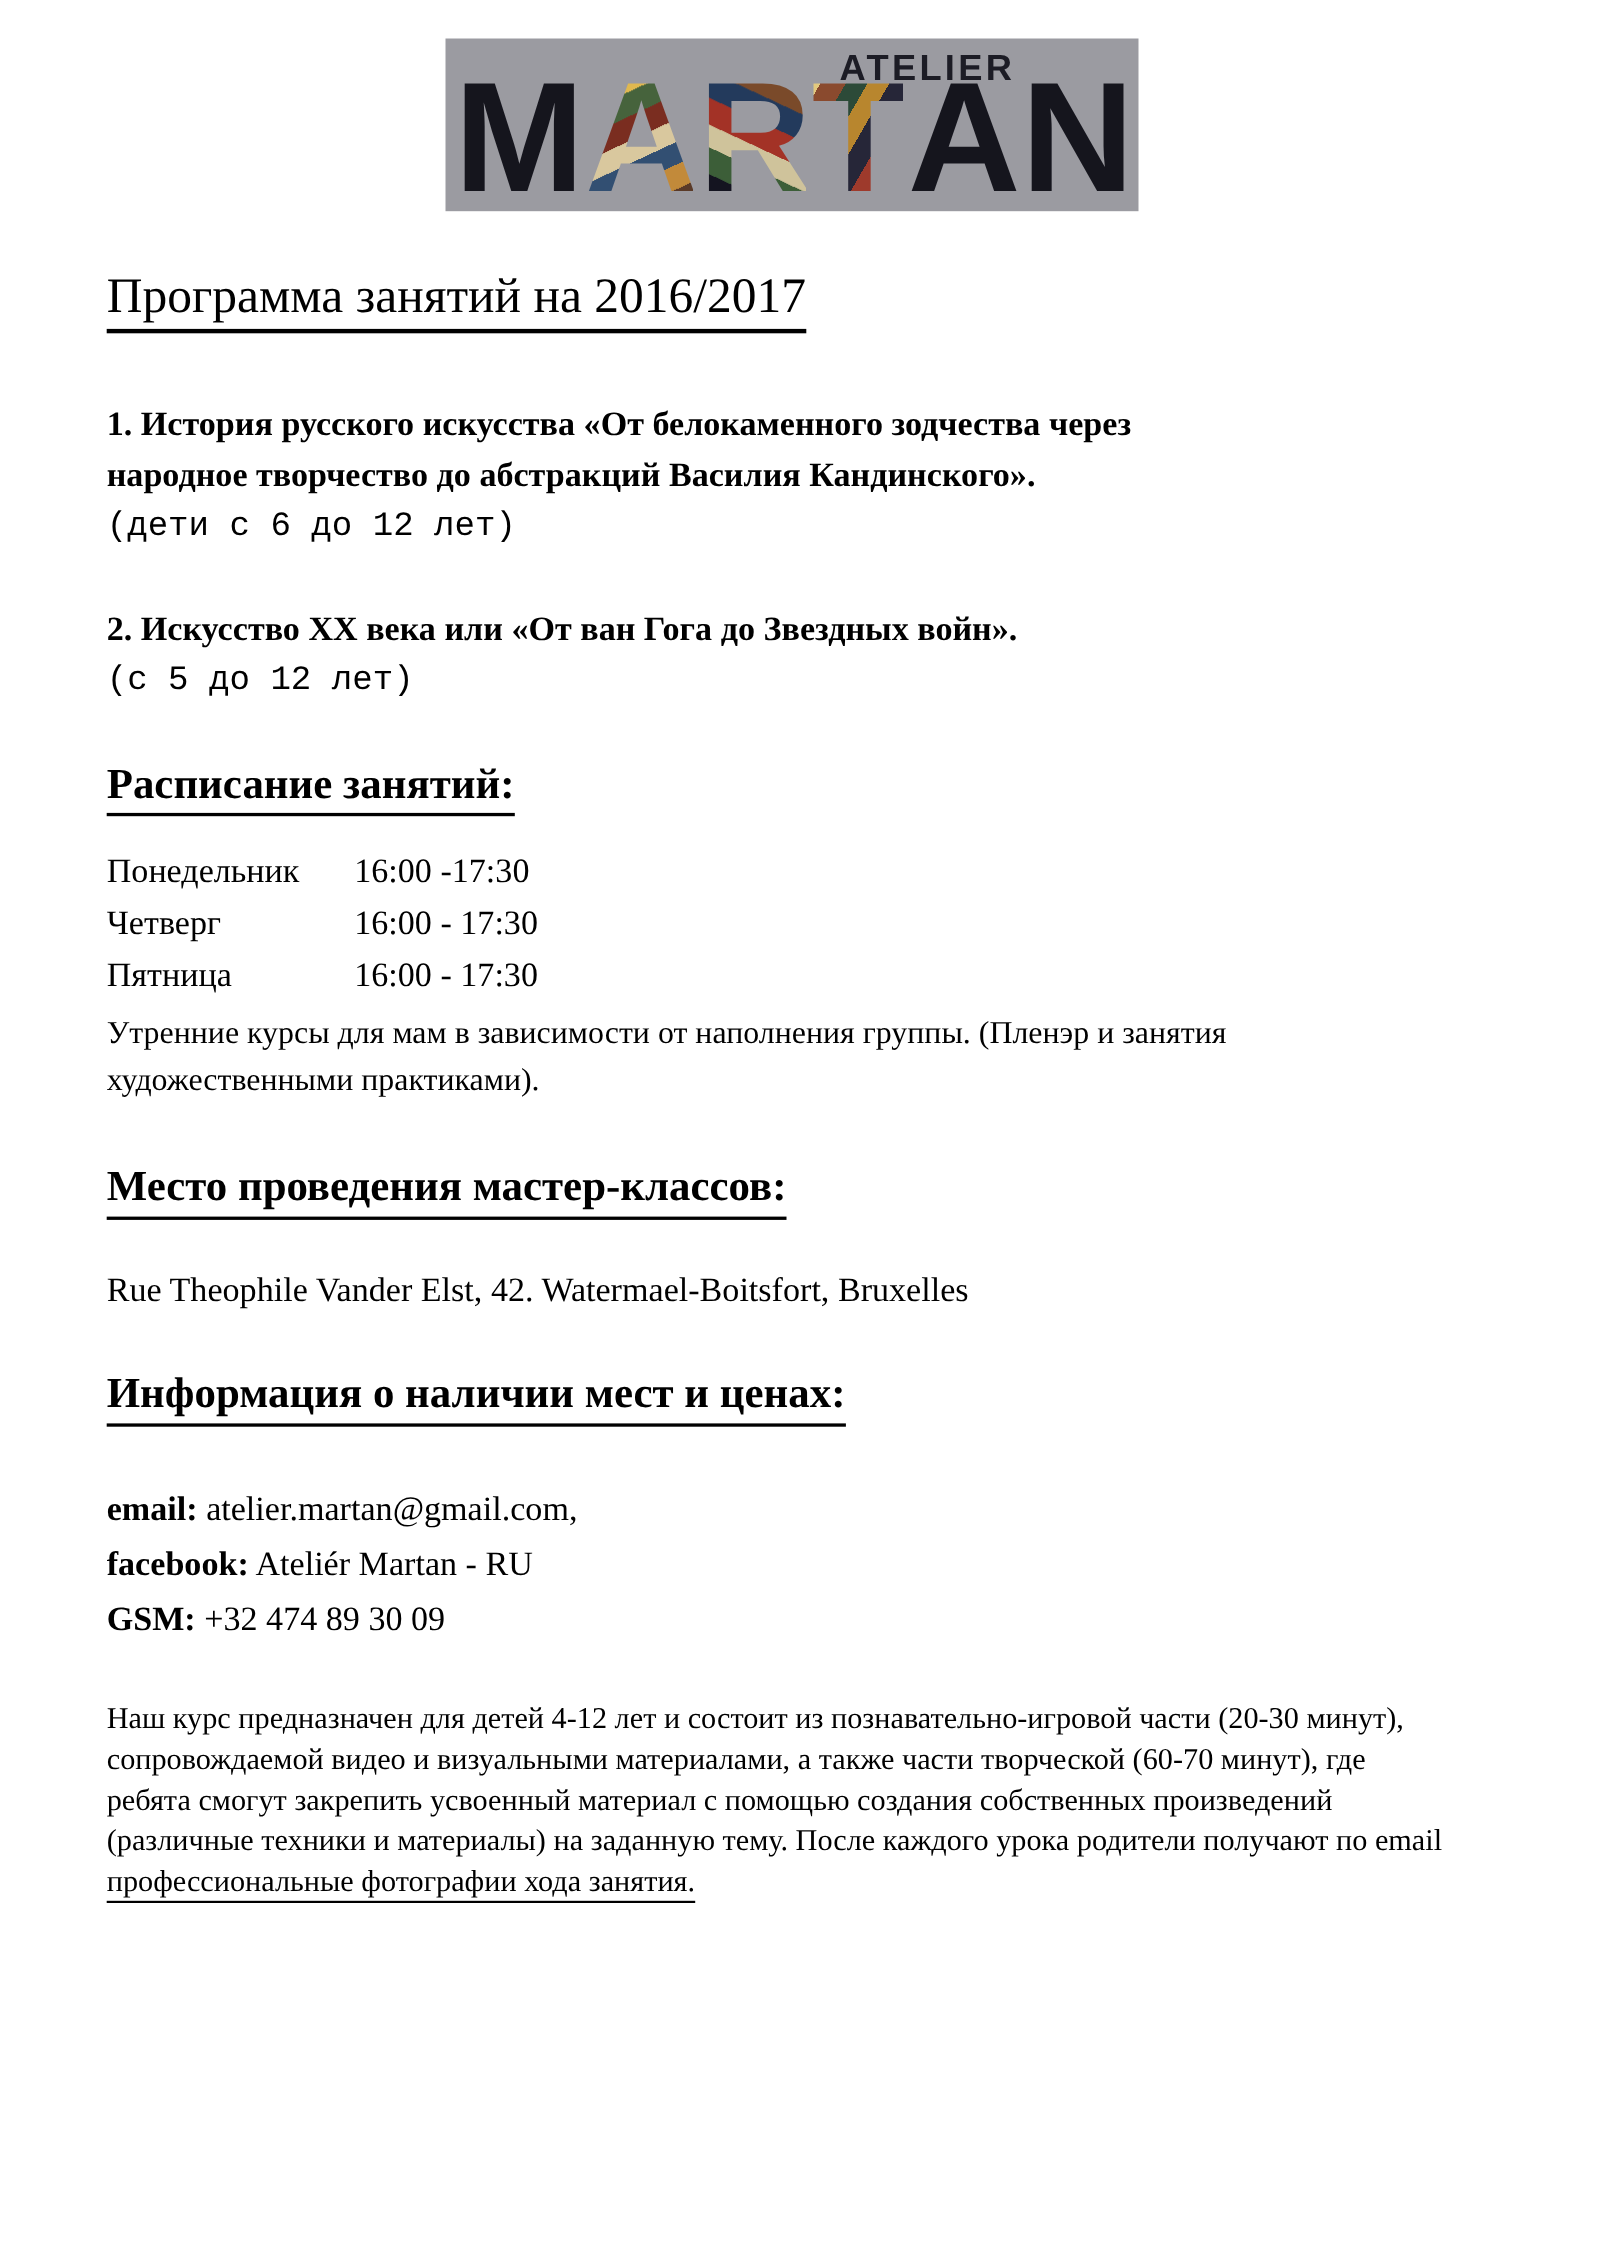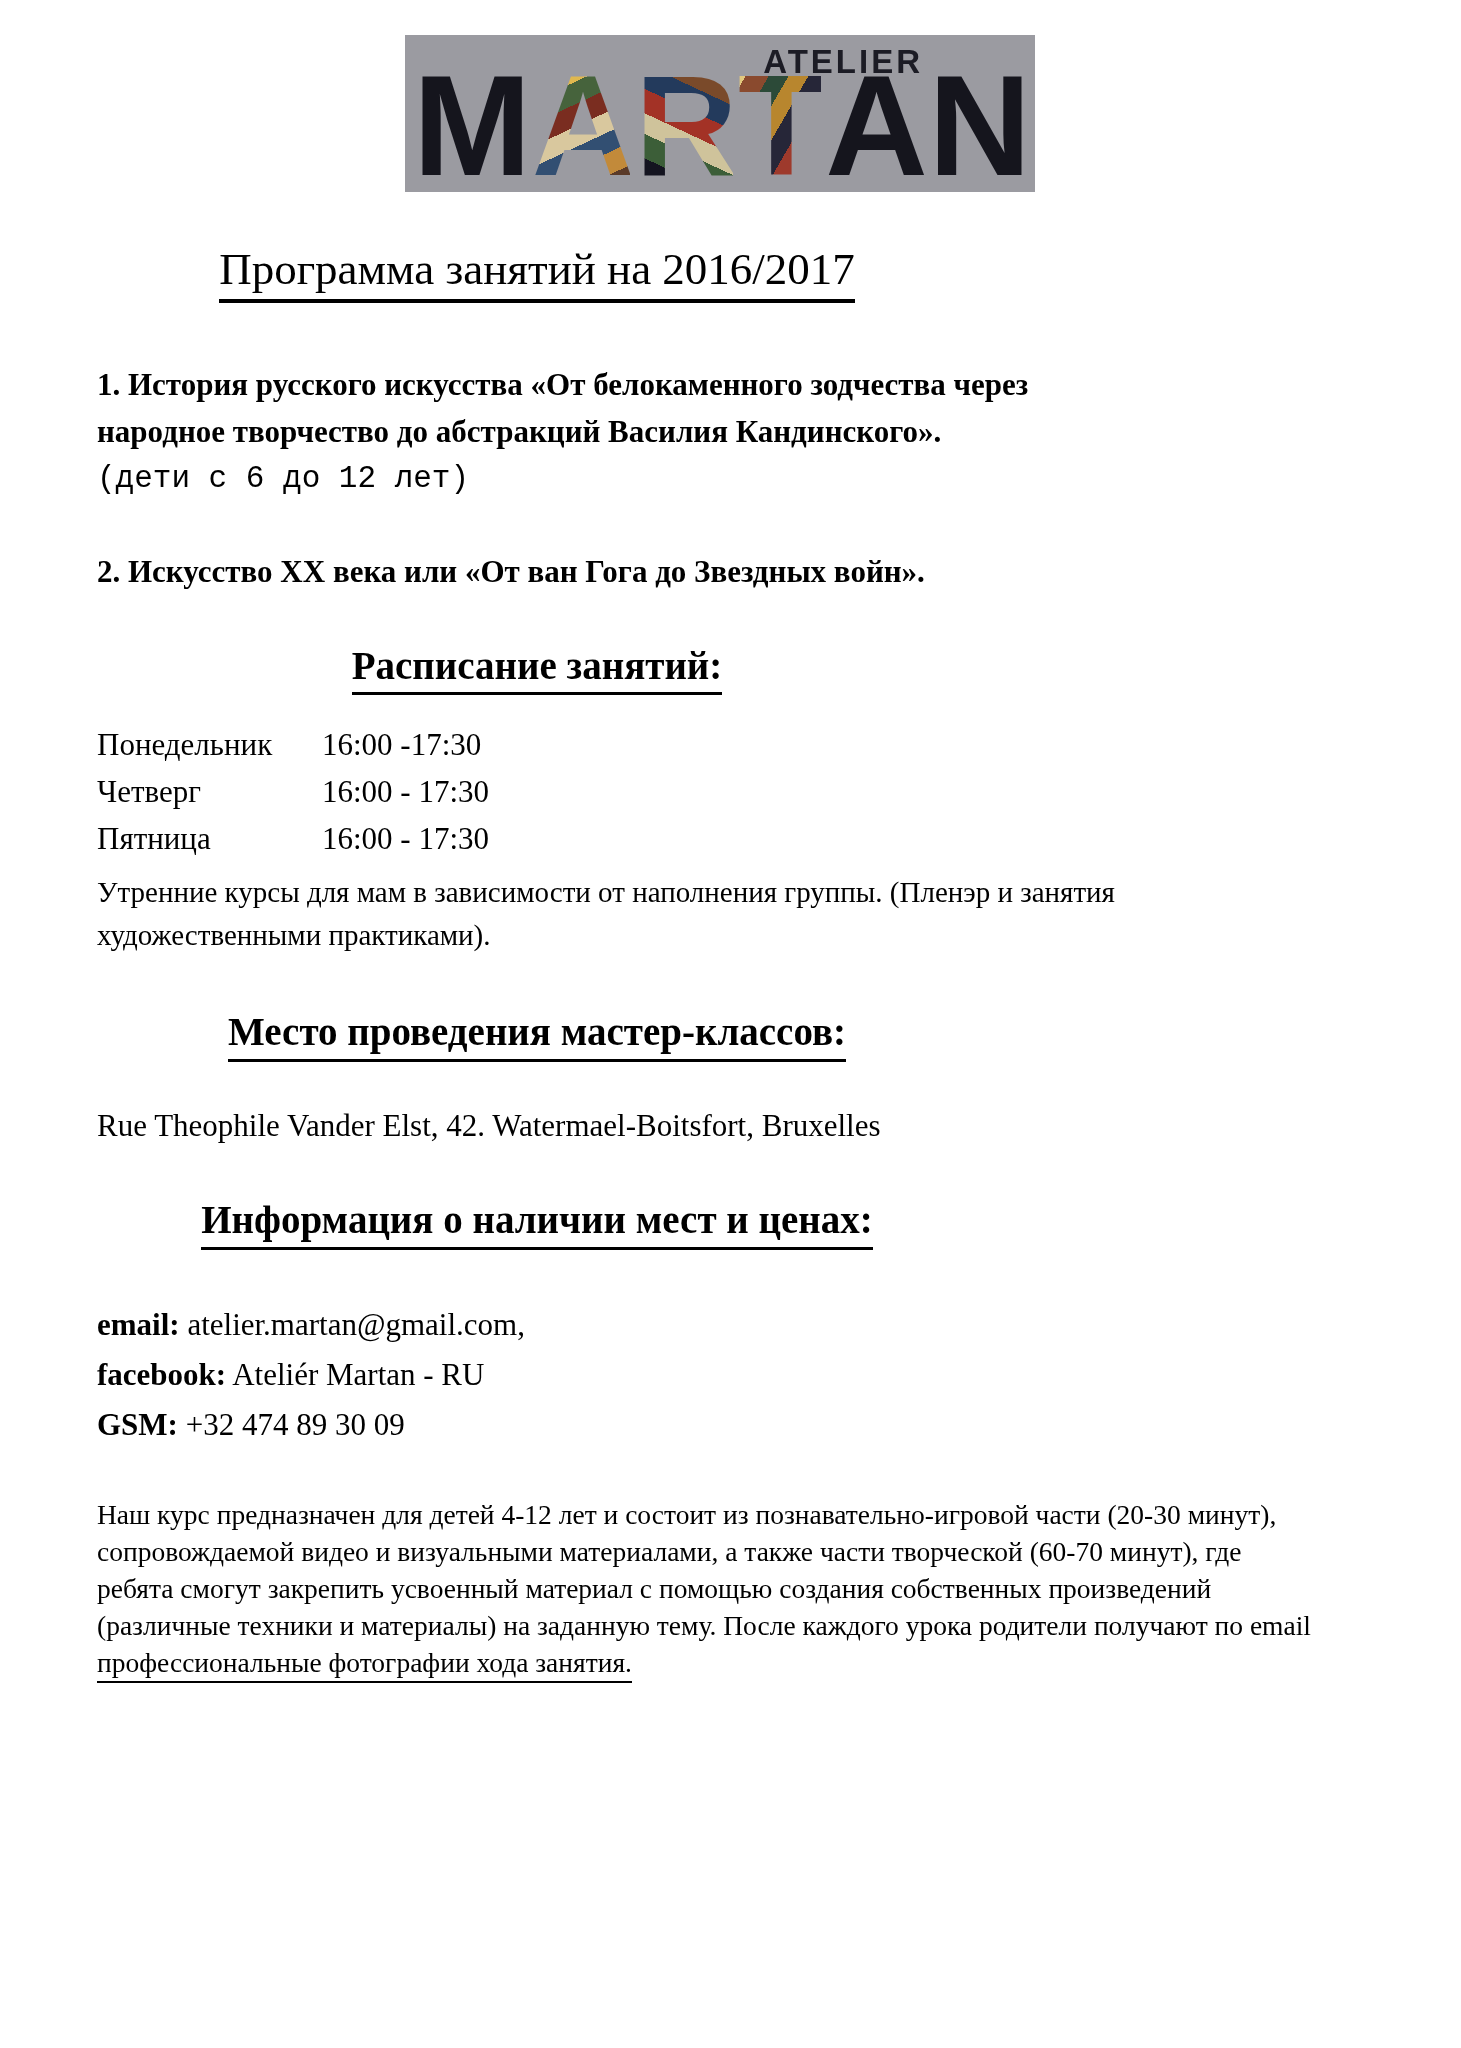--- a/index.html
+++ b/index.html
@@ -34,21 +34,21 @@
   .lt-solid{color:#15151d;}
   .lt-c1,.lt-c2,.lt-c3{
     color:transparent;
     -webkit-background-clip:text;background-clip:text;
     -webkit-text-fill-color:transparent;
   }
   .lt-c1{background-image:linear-gradient(155deg,#b43c2a 0 13%,#e0b84f 13% 25%,#46633c 25% 37%,#7a2d20 37% 49%,#d9c89e 49% 60%,#324f72 60% 71%,#c28a3a 71% 83%,#5a3a28 83% 100%);}
   .lt-c2{background-image:linear-gradient(205deg,#d9a53c 0 12%,#7a4a2a 12% 27%,#233a5c 27% 40%,#a33226 40% 53%,#cfc39b 53% 64%,#3c5e38 64% 77%,#141420 77% 100%);}
   .lt-c3{background-image:linear-gradient(120deg,#e3c97e 0 12%,#8a4a2e 12% 26%,#2c4a38 26% 38%,#b8862e 38% 50%,#262638 50% 63%,#9e3a2c 63% 76%,#d9d0b8 76% 88%,#3a5a74 88% 100%);}
   
-  .center-block{width:880px;margin-left:97px;text-align:center;}
+  .center-block{width:880px;margin-left:97px;text-align:left;}
   .title-wrap{margin-top:52px;}
   .title{
     display:inline-block;
     font-size:45px;line-height:1.15;
     border-bottom:4px solid #000;padding-bottom:3px;
   }
   .content{margin:58px 97px 0 97px;font-size:31px;line-height:47px;}
   .program{font-weight:bold;margin:0 0 46px 0;}
   .program .age{
     font-weight:normal;text-align:left;width:880px;font-family:Liberation Mono, monospace;
@@ -102,20 +102,21 @@
   <div class="content">
 
     <div class="program">
       <div>1. История русского искусства  «От белокаменного зодчества через</div>
       <div>народное  творчество до абстракций  Василия Кандинского».</div>
       <div class="age">(дети с 6 до 12 лет)</div>
     </div>
 
     <div class="program">
       <div>2. Искусство ХХ века или «От ван Гога до Звездных войн».</div>
+      <div class="age">(с 5 до 12 лет)</div>
     </div>
 
     <div class="program">
     </div>
 
 
     <div class="center-block section-head-wrap mt-sched" style="margin-left:0;">
       <span class="section-head">Расписание занятий:</span>
     </div>
 

